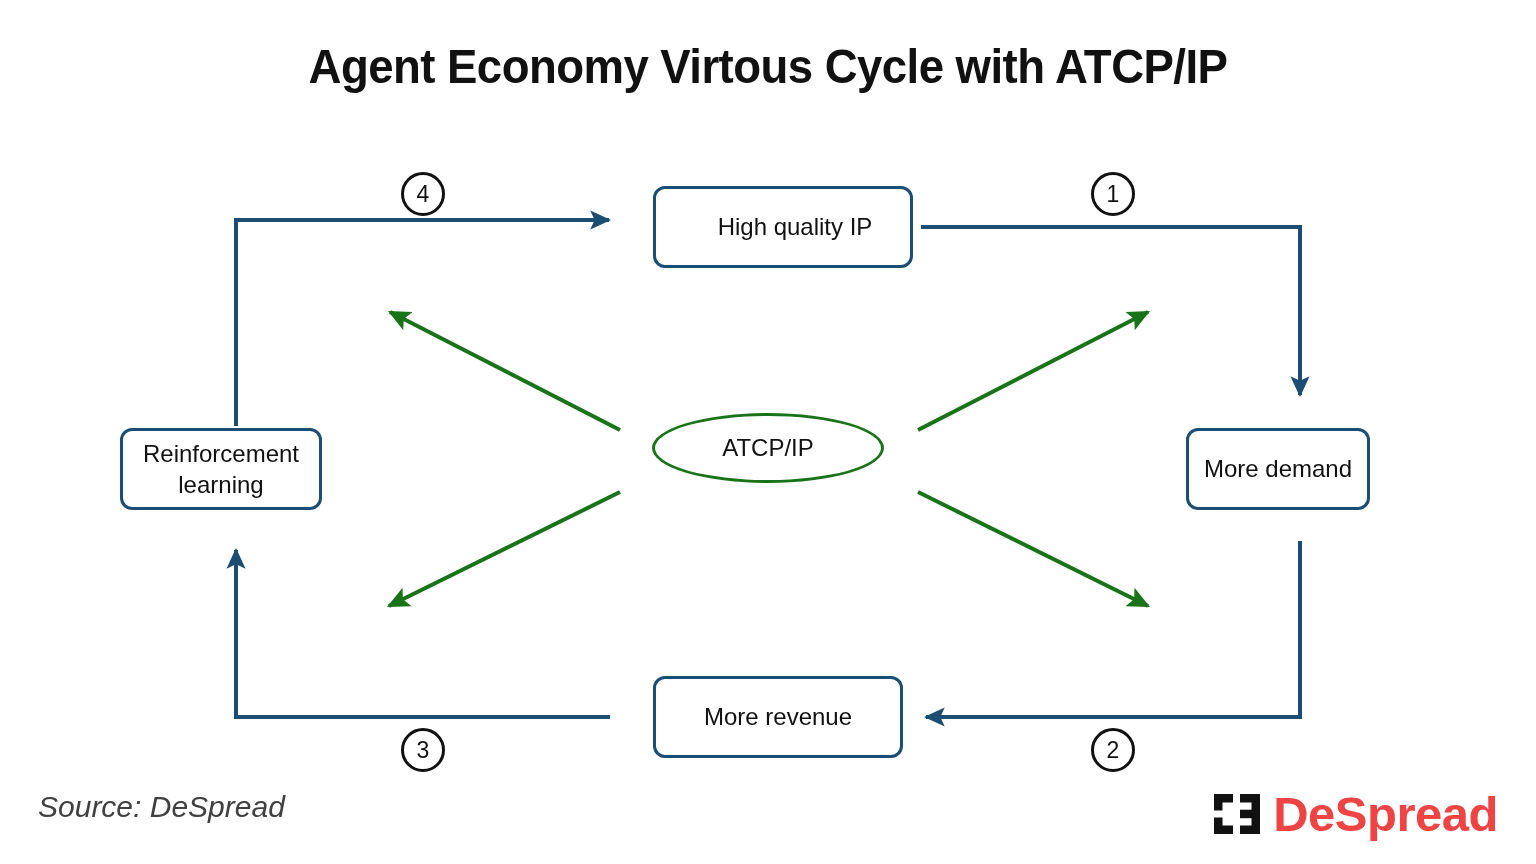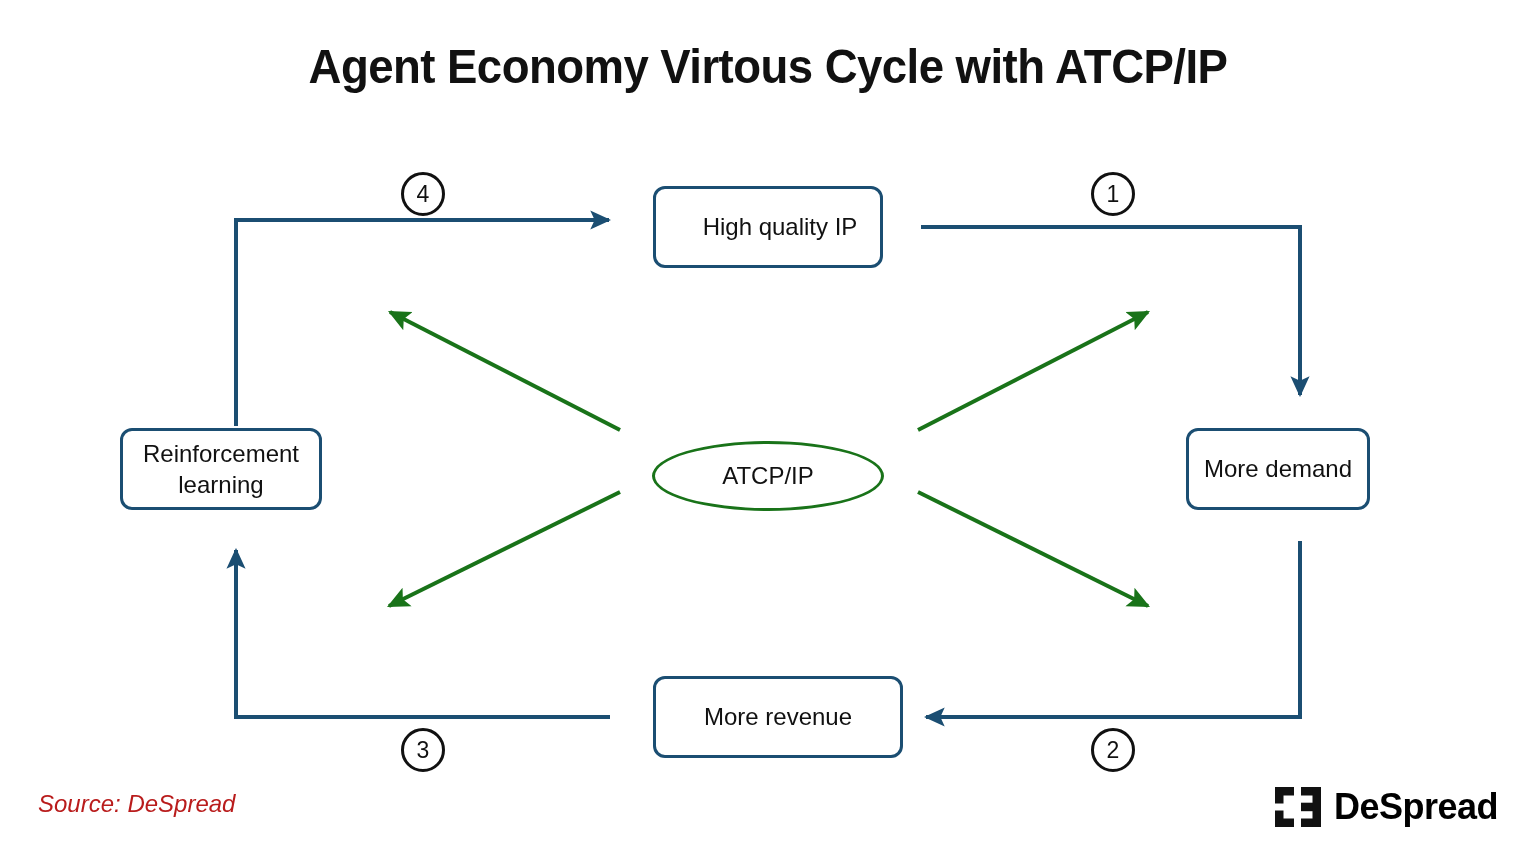--- a/index.html
+++ b/index.html
@@ -50,30 +50,30 @@
     align-items: center;
     justify-content: center;
     text-align: center;
     color: #111111;
     font-size: 24px;
     line-height: 1.3;
     font-family: "Liberation Sans", sans-serif;
     white-space: pre-line;
   }
 
-  #node-top    { left: 653px; top: 186px; width: 230px; height: 82px; padding-left: 24px; }
+  #node-top    { left: 653px; top: 186px; width: 260px; height: 82px; padding-left: 24px; }
   #node-right  { left: 1186px; top: 428px; width: 184px; height: 82px; }
   #node-bottom { left: 653px; top: 676px; width: 250px; height: 82px; }
   #node-left   { left: 120px; top: 428px; width: 202px; height: 82px; }
 
   
   .hub {
     position: absolute;
     left: 652px;
-    top: 441px;
+    top: 413px;
     width: 232px;
     height: 70px;
     box-sizing: border-box;
     border: 3px solid #197319;
     border-radius: 50%;
     background: #ffffff;
     display: flex;
     align-items: center;
     justify-content: center;
     color: #111111;
@@ -101,37 +101,37 @@
   #step-2 { left: 1091px; top: 728px; }
   #step-3 { left: 401px;  top: 728px; }
   #step-4 { left: 401px;  top: 172px; }
 
   
   .source {
     position: absolute;
     left: 38px;
     top: 790px;
     font-style: italic;
-    font-size: 24px;
-    color: #b91c1c;
+    font-size: 30px;
+    color: #404040;
     font-family: "Liberation Sans", sans-serif;
   }
 
   .brand {
     position: absolute;
     right: 38px;
     top: 786px;
     display: flex;
     align-items: center;
     gap: 13px;
   }
   .brand-name {
-    font-size: 36px;
+    font-size: 49px;
     font-weight: bold;
-    color: #000000;
+    color: #ef4444;
     letter-spacing: -0.5px;
     font-family: "Liberation Sans", sans-serif;
   }
   .brand-mark { display: block; }
 </style>
 </head>
 <body>
 
 <svg id="canvas" viewBox="0 0 1536 864" width="1536" height="864" xmlns="http://www.w3.org/2000/svg">
   <defs>

